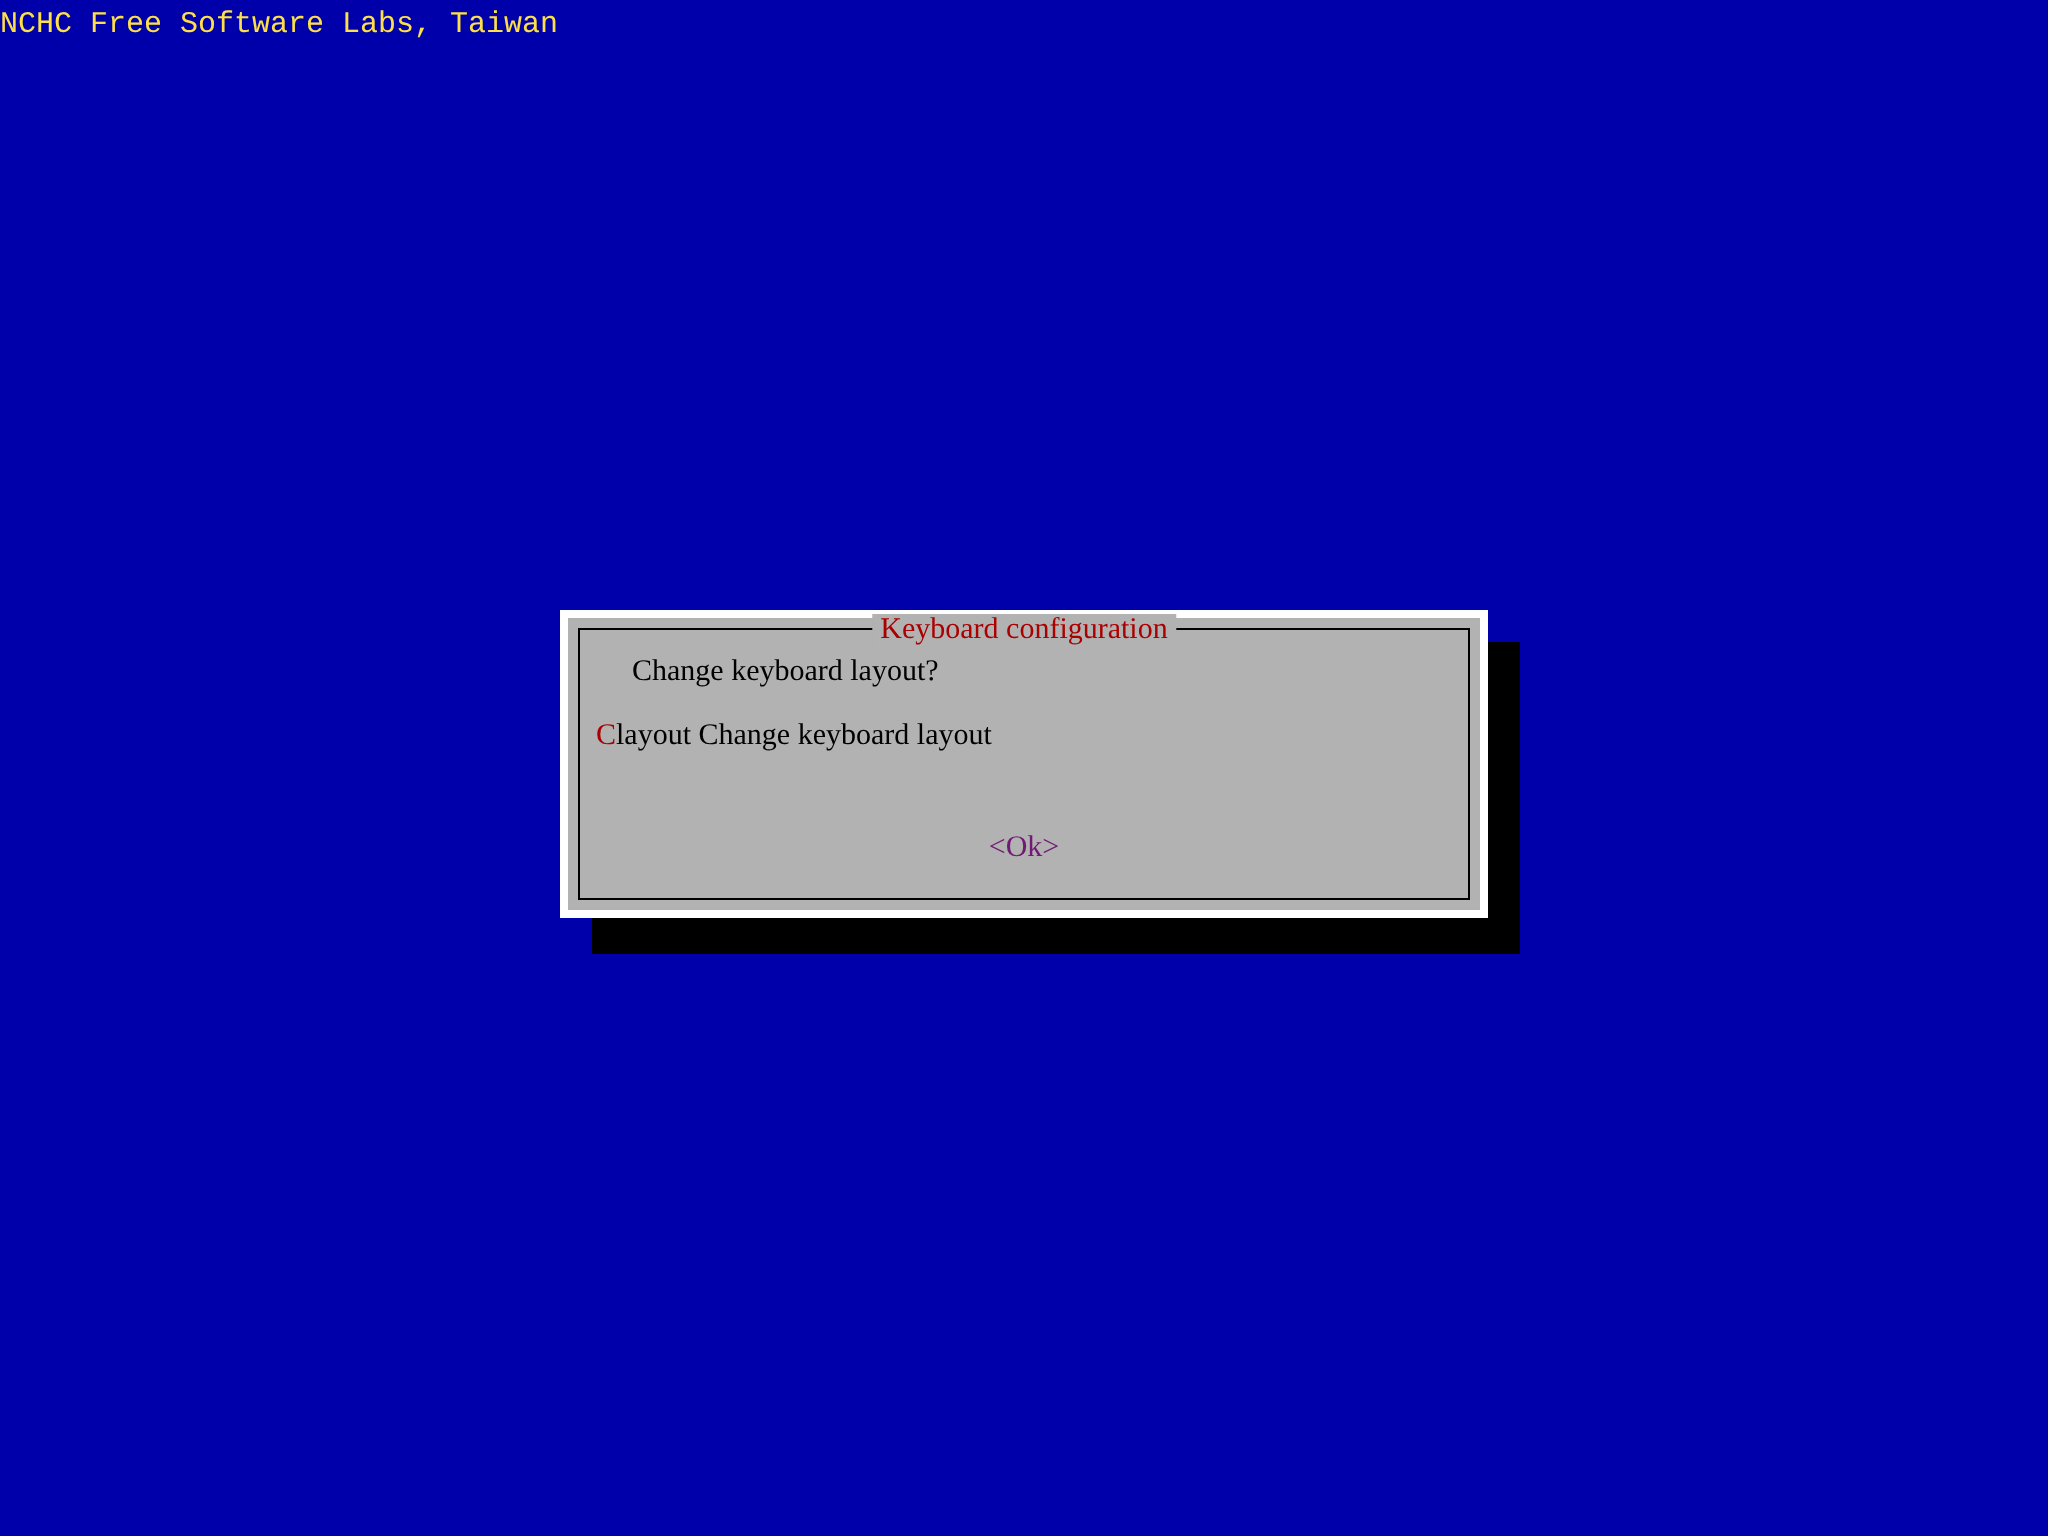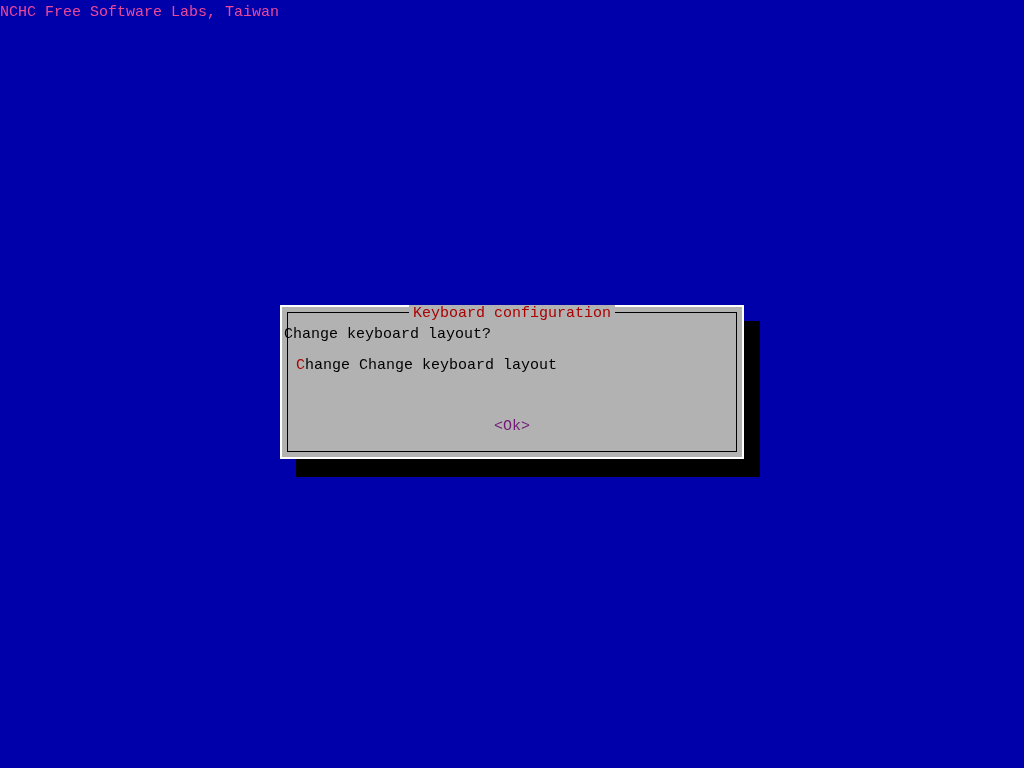--- a/index.html
+++ b/index.html
@@ -10,41 +10,42 @@
     body {
       width: 1024px;
       height: 768px;
       background-color: #0000aa;
       font-family: "Courier New", monospace;
       font-size: 15px;
       position: relative;
       overflow: hidden;
     }
     .header-text {
-      color: #ec4899;
+      color: #fde047;
       position: absolute;
       top: 4px;
       left: 0;
     }
     .dialog-shadow {
       position: absolute;
       top: 321px;
       left: 296px;
       width: 464px;
       height: 156px;
       background-color: #000000;
     }
     .dialog {
       position: absolute;
       top: 305px;
       left: 280px;
       width: 464px;
       height: 154px;
       background-color: #b2b2b2;
-      border: 2px solid #ffffff;
+      border: 4px solid #ffffff;
+      font-family: Liberation Serif, serif;
     }
     .inner-border {
       position: absolute;
       top: 5px;
       left: 5px;
       right: 5px;
       bottom: 5px;
       border: 1px solid #000000;
     }
     .title {
@@ -53,21 +54,21 @@
       left: 50%;
       transform: translateX(-50%);
       color: #aa0000;
       background-color: #b2b2b2;
       padding: 0 4px;
       white-space: nowrap;
     }
     .prompt {
       position: absolute;
       top: 19px;
-      left: 2px;
+      left: 32px;
       color: #000000;
       text-align: right;
     }
     .menu-container {
       position: absolute;
       top: 51px;
       left: 14px;
       right: 14px;
     }
     .menu-item {
@@ -100,17 +101,17 @@
 <div class="header-text">NCHC Free Software Labs, Taiwan</div>
 
 <div class="dialog-shadow"></div>
 
 <div class="dialog">
   <div class="inner-border"></div>
   <div class="title"> Keyboard configuration </div>
   <div class="prompt">Change keyboard layout?</div>
 
   <div class="menu-container">
-    <div class="menu-item"><span class="hotkey">C</span><span>hange</span><span> </span><span>Change keyboard layout</span></div>
+    <div class="menu-item"><span class="hotkey">C</span><span>layout</span><span> </span><span>Change keyboard layout</span></div>
   </div>
 
   <div class="ok-button">&lt;Ok&gt;</div>
 </div>
 
 </body></html>

